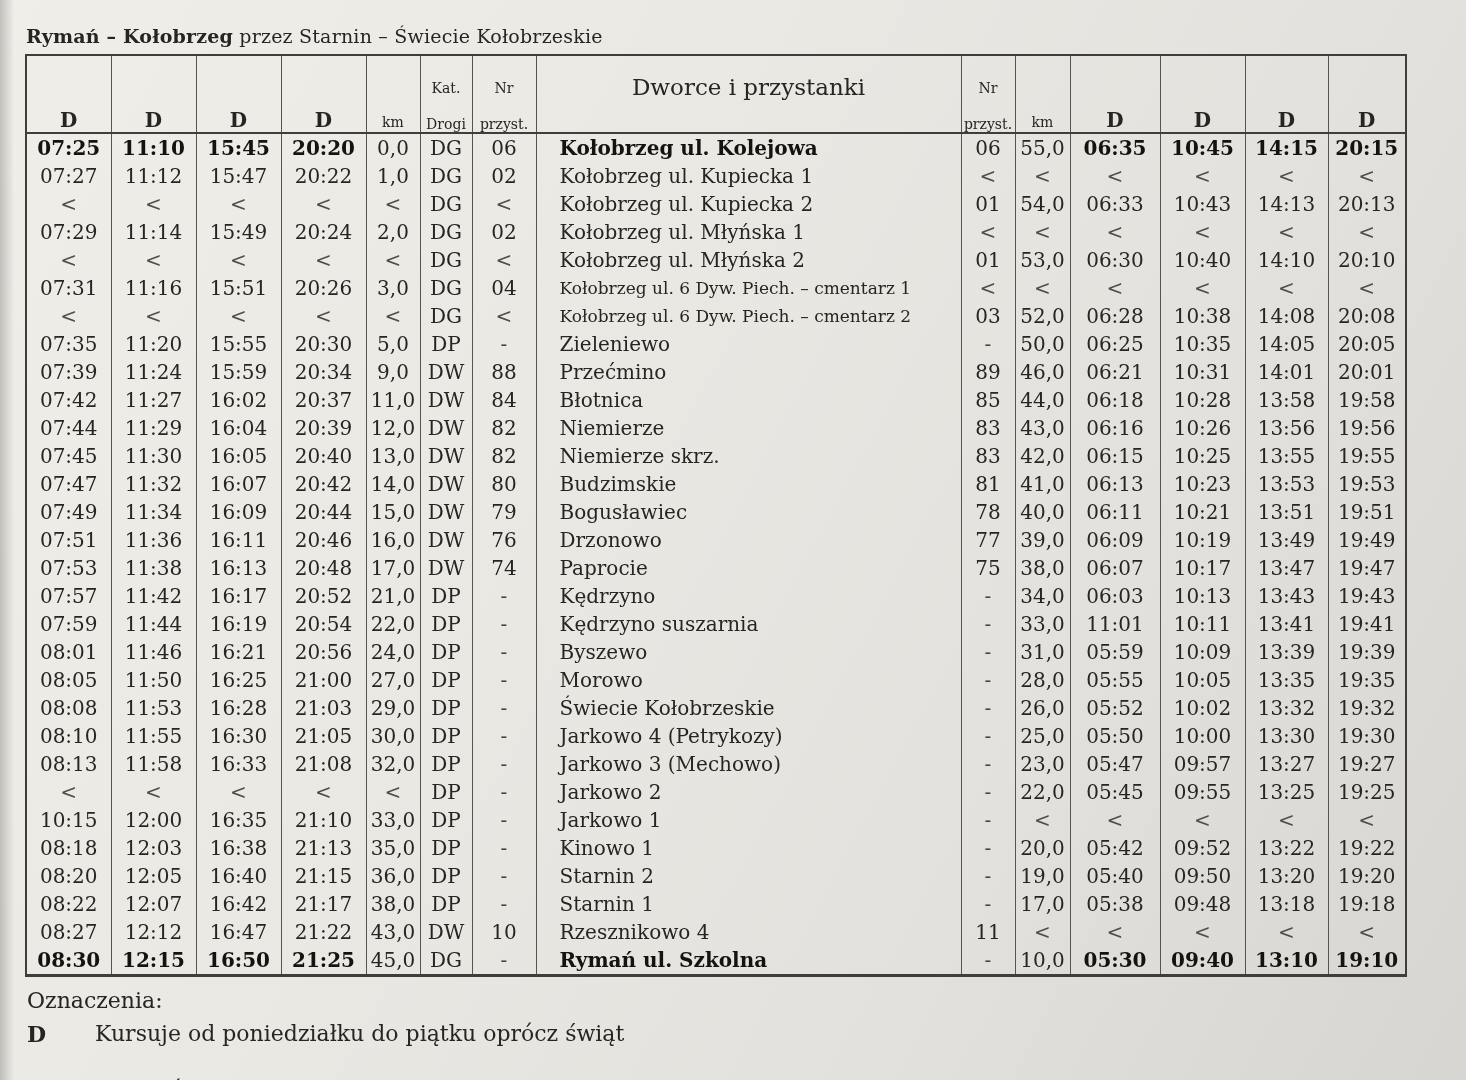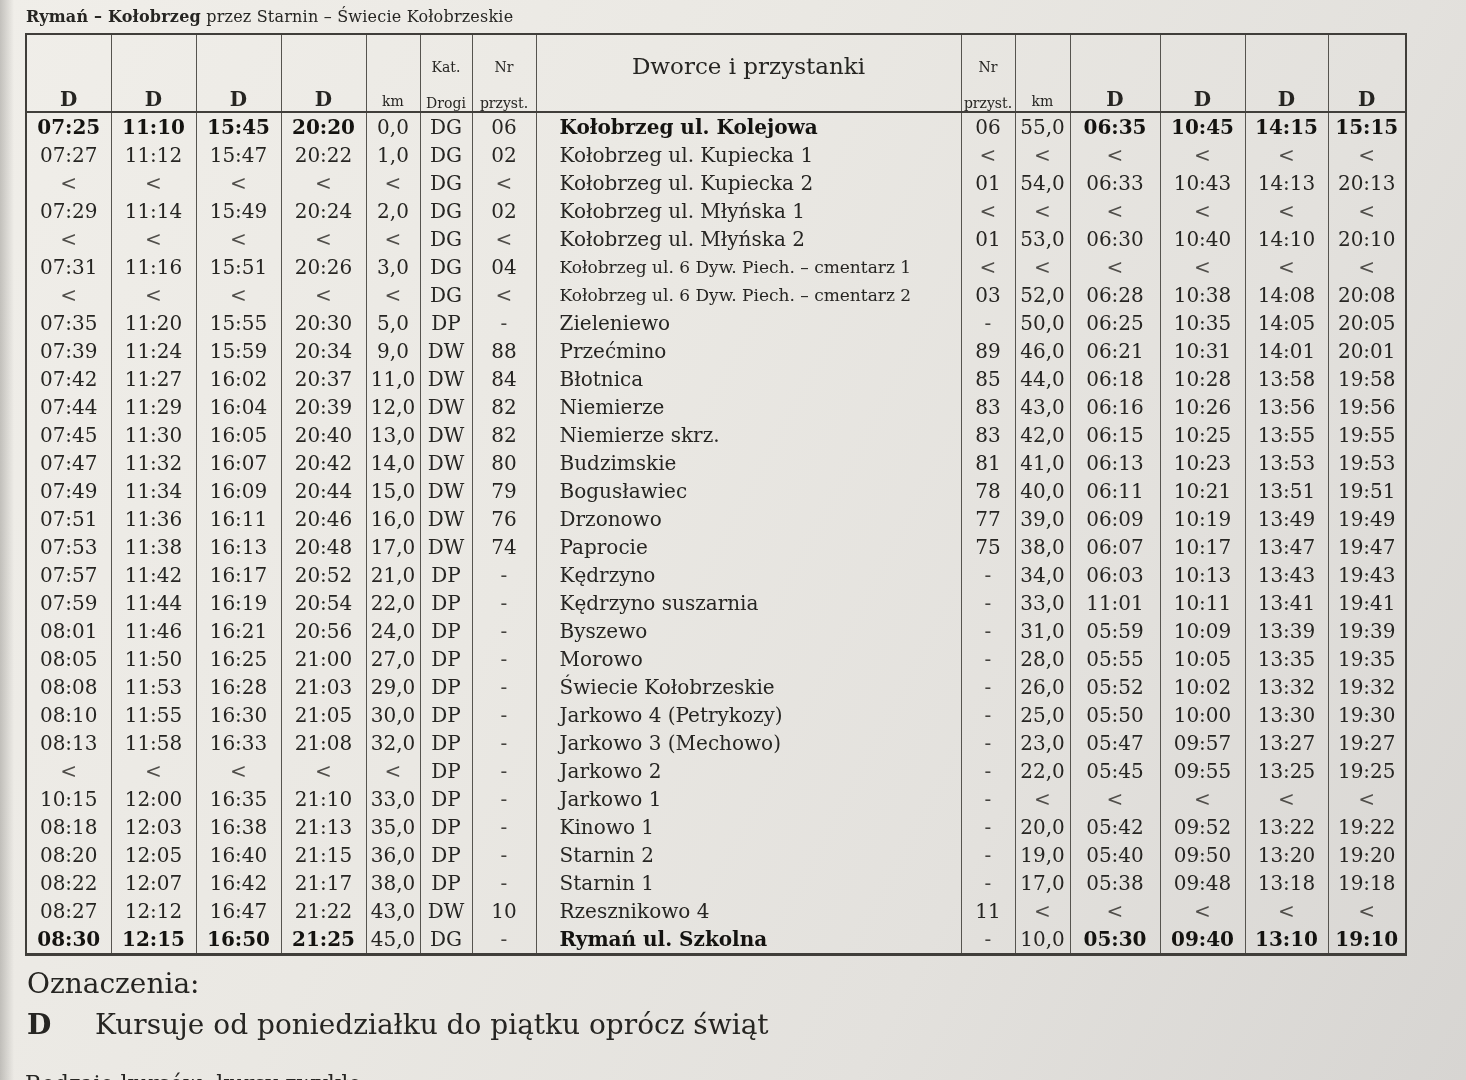--- a/index.html
+++ b/index.html
@@ -10,21 +10,21 @@
     background:linear-gradient(118deg,#f0eee9 0%,#eae8e3 40%,#e3e1dd 70%,#d7d5d2 100%);
     font-family:"DejaVu Serif", serif;
     color:#262522;
     overflow:hidden;
   }
   .page::before{
     content:"";position:absolute;left:0;top:0;width:14px;height:100%;
     background:linear-gradient(90deg,rgba(90,88,84,.30),rgba(90,88,84,0));
     pointer-events:none;
   }
-  .title{padding:7px 0 0 26px;font-size:16px;letter-spacing:.2px;white-space:nowrap;}
+  .title{padding:25px 0 0 26px;font-size:19px;letter-spacing:.2px;white-space:nowrap;}
   .title .b{font-weight:bold;}
 
   table.tt{
     border-collapse:collapse;table-layout:fixed;
     margin:7px 0 0 25px;width:1382px;
     border:2px solid #403e3a;border-bottom-width:3px;
   }
   .tt th,.tt td{
     padding:0;margin:0;text-align:center;vertical-align:middle;
     border-right:1px solid #56544f;
@@ -44,21 +44,21 @@
   .tt thead th.stopsh{vertical-align:middle;padding-bottom:14px;font-weight:normal;font-size:23px;margin-left:39px;}
   .tt tbody td{height:28px;font-size:20px;line-height:28px;}
   td.k{font-size:14px;}
   td.c{font-size:16px;}
   td.n{font-size:17px;}
   td.s{text-align:left;padding-left:23px;}
   td.s.longname{font-size:17px;}
   td.lt{font-size:15px;color:#504e4a;}
   td.dash{font-size:16px;color:#45433f;}
   tr.bold td.t,tr.bold td.s{font-weight:bold;color:#141310;margin-top:48px;}
-  .legend{margin:11px 16px 0 27px;font-size:28px;}
+  .legend{margin:11px 16px 0 27px;font-size:22px;}
   .legend-row{display:flex;margin:8px 0 0 0;}
   .legend-sym{font-weight:bold;width:68px;}
   .footer{margin:30px 0 0 25px;font-size:22px;}
 </style>
 </head>
 <body>
 
 <div class="page">
 
   <div class="title">
@@ -123,21 +123,21 @@
           <td class="t">20:20</td>
           <td class="k">0,0</td>
           <td class="c">DG</td>
           <td class="n">06</td>
           <td class="s">Kołobrzeg ul. Kolejowa</td>
           <td class="n">06</td>
           <td class="k">55,0</td>
           <td class="t">06:35</td>
           <td class="t">10:45</td>
           <td class="t">14:15</td>
-          <td class="t">15:15</td>
+          <td class="t">20:15</td>
         </tr>
         <tr>
           <td class="t">07:27</td>
           <td class="t">11:12</td>
           <td class="t">15:47</td>
           <td class="t">20:22</td>
           <td class="k">1,0</td>
           <td class="c">DG</td>
           <td class="n">02</td>
           <td class="s">Kołobrzeg ul. Kupiecka 1</td>

